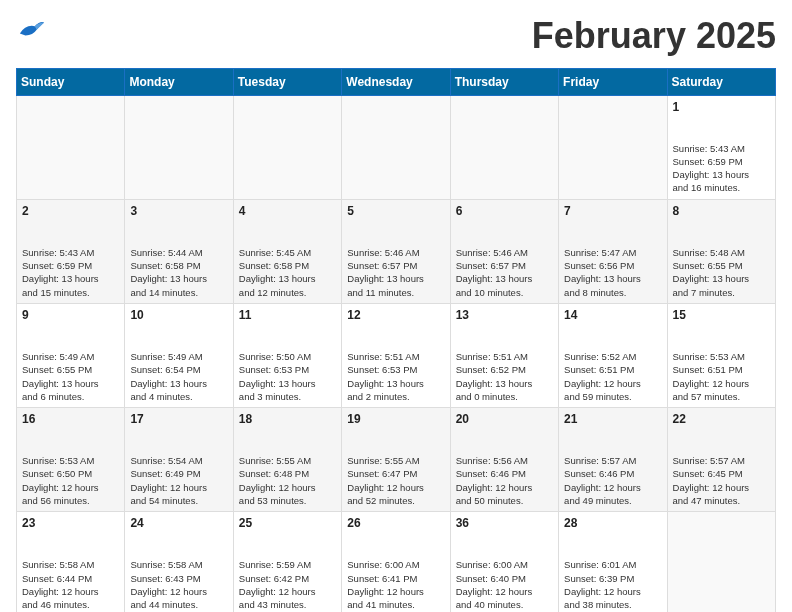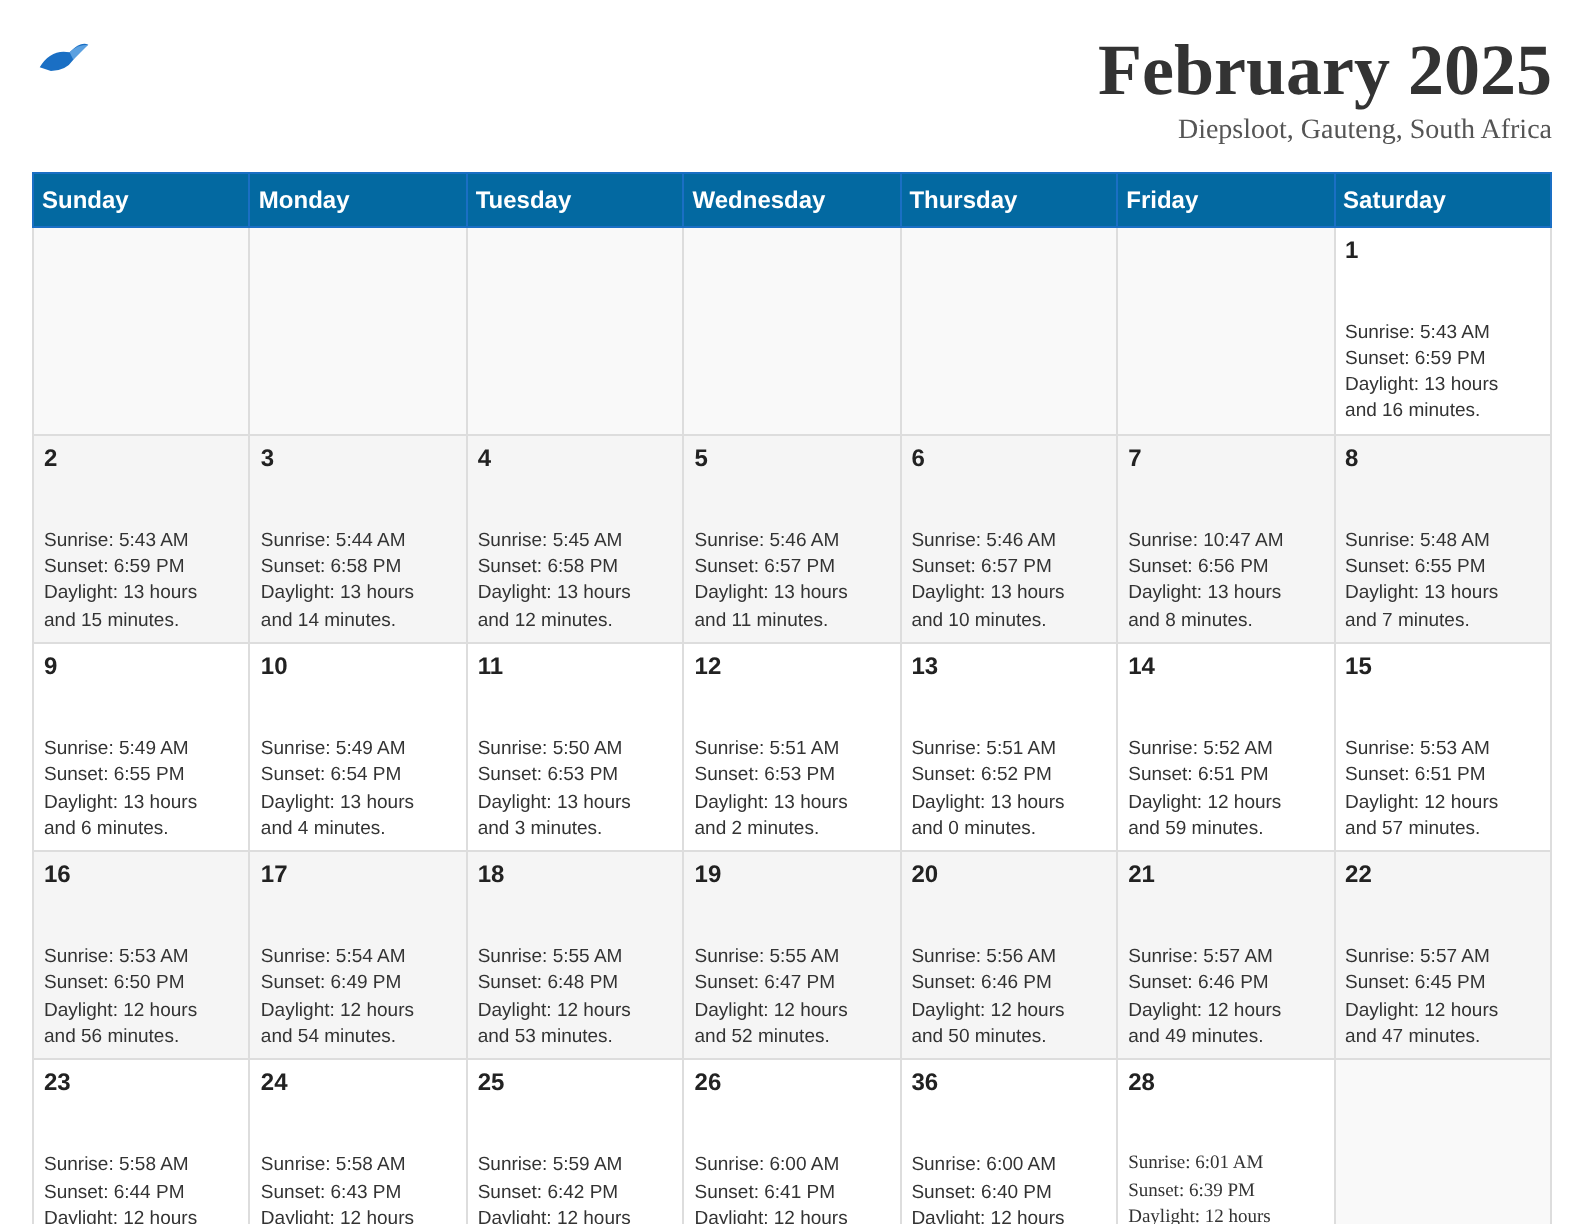--- a/index.html
+++ b/index.html
@@ -29,21 +29,20 @@
     .logo-text span {
       color: #1a6fc4;
     }
     .logo-bird {
       width: 28px;
       height: 24px;
       margin-left: 2px;
     }
     .title-block {
       text-align: right;
-      font-family: Liberation Serif, serif;
     }
     .month-title {
       font-size: 36px;
       font-weight: bold;
       color: #333;
       line-height: 1.1;
     }
     .location {
       font-size: 14px;
       color: #555;
@@ -105,21 +104,20 @@
       <div style="display:flex;align-items:center;">
         <svg class="logo-bird" viewBox="0 0 30 24" fill="none" xmlns="http://www.w3.org/2000/svg">
           <path d="M2 18 Q8 8 18 10 Q24 4 28 6 Q22 10 20 14 Q16 20 8 20 Z" fill="#1a6fc4"></path>
           <path d="M18 10 Q22 6 28 6 Q24 10 20 14Z" fill="#5ba0e0"></path>
         </svg>
       </div>
     </div>
   </div>
   <div class="title-block">
     <div class="month-title">February 2025</div>
-    <div class="location">Diepsloot, Gauteng, South Africa</div>
   </div>
 </div>
 
 <table class="calendar">
   <thead>
     <tr>
     <th>Sunday</th>
         <th>Monday</th>
         <th>Tuesday</th>
         <th>Wednesday</th>
@@ -175,21 +173,21 @@
         </td>
         <td>
           <span class="day-number">6</span>
           <div class="day-info" style="white-space: pre-line;">Sunrise: 5:46 AM
 Sunset: 6:57 PM
 Daylight: 13 hours
 and 10 minutes.</div>
         </td>
         <td>
           <span class="day-number">7</span>
-          <div class="day-info" style="white-space: pre-line;">Sunrise: 10:47 AM
+          <div class="day-info" style="white-space: pre-line;">Sunrise: 5:47 AM
 Sunset: 6:56 PM
 Daylight: 13 hours
 and 8 minutes.</div>
         </td>
         <td>
           <span class="day-number">8</span>
           <div class="day-info" style="white-space: pre-line;">Sunrise: 5:48 AM
 Sunset: 6:55 PM
 Daylight: 13 hours
 and 7 minutes.</div>
@@ -328,21 +326,21 @@
         </td>
         <td>
           <span class="day-number">36</span>
           <div class="day-info" style="white-space: pre-line;">Sunrise: 6:00 AM
 Sunset: 6:40 PM
 Daylight: 12 hours
 and 40 minutes.</div>
         </td>
         <td>
           <span class="day-number">28</span>
-          <div class="day-info" style="white-space: pre-line; font-family: Liberation Serif, serif;">Sunrise: 6:01 AM
+          <div class="day-info" style="white-space: pre-line;">Sunrise: 6:01 AM
 Sunset: 6:39 PM
 Daylight: 12 hours
 and 38 minutes.</div>
         </td>
         <td class="empty-cell"></td>
       </tr>
     </tbody>
 </table>
 
 </body></html>

